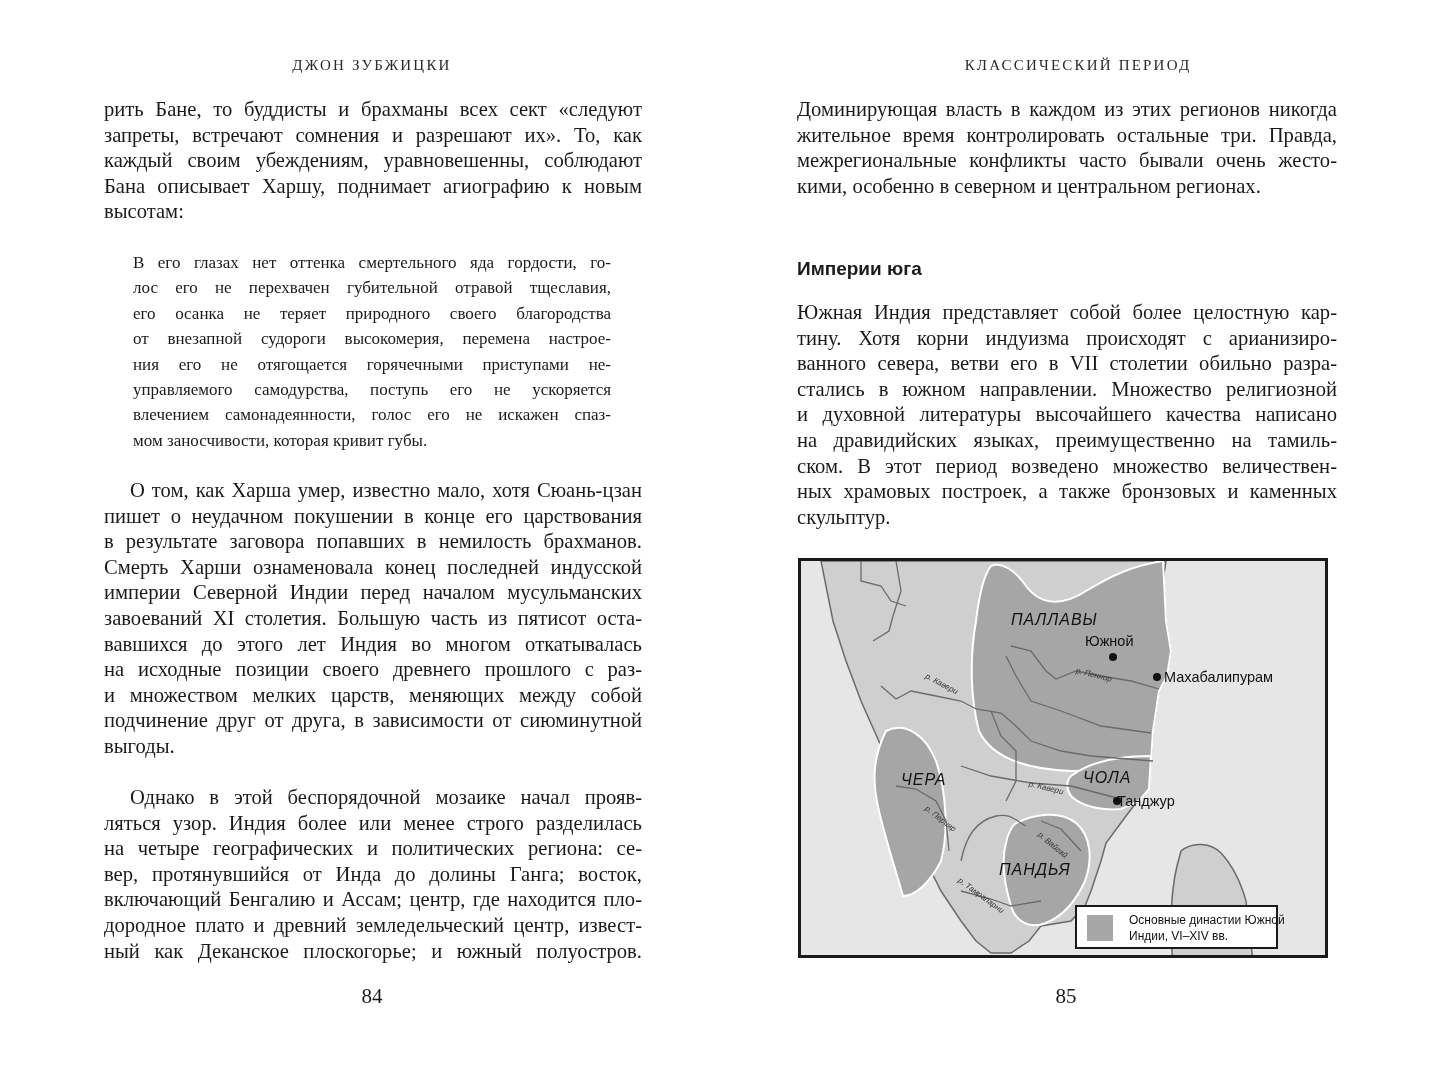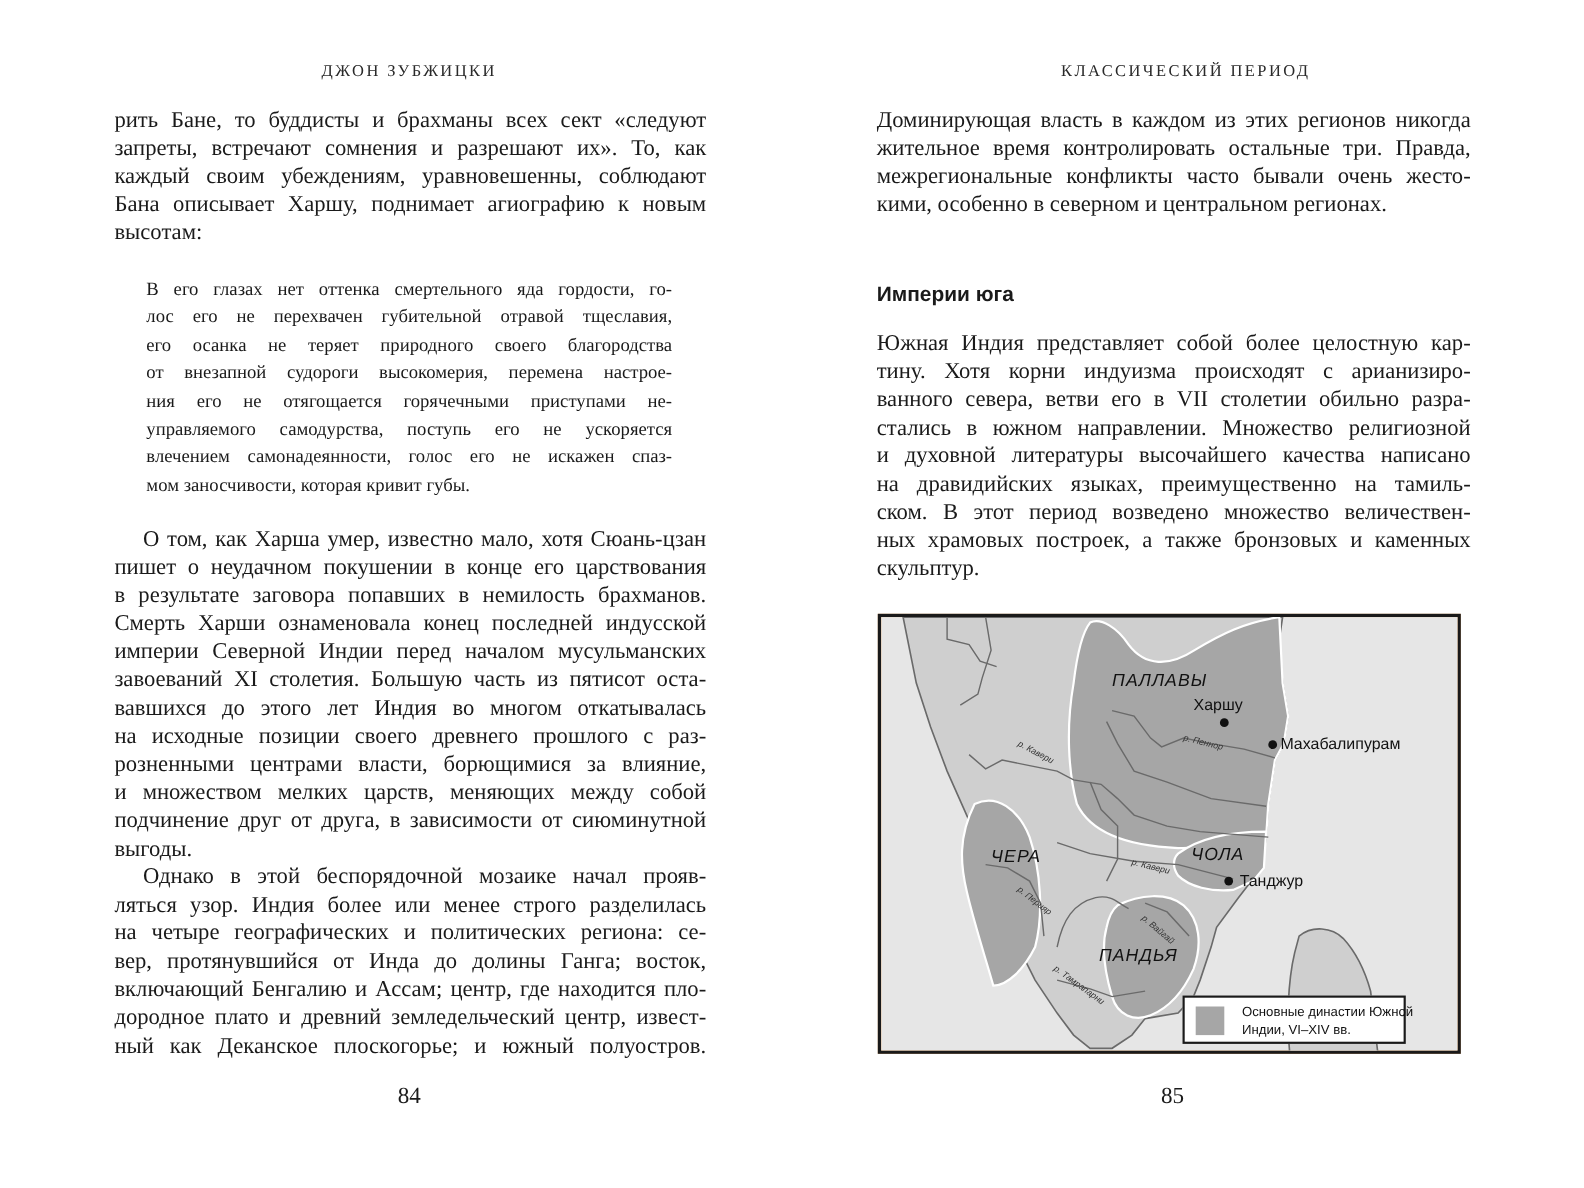--- a/index.html
+++ b/index.html
@@ -26,21 +26,21 @@
     position: absolute; left: 133px; width: 478px; font-size: 17px; line-height: 25.4px;
   }
   .heading {
     position: absolute; left: 797px; width: 540px; top: 258px; text-align: left;
     font-family: "Liberation Sans", "DejaVu Sans", sans-serif; font-weight: bold; font-size: 19px;
     color: #1a1a1a;
   }
   .page-number { position: absolute; top: 984px; font-size: 21px; width: 100px; text-align: center; }
   .map-frame {
     position: absolute; left: 798px; top: 558px; width: 530px; height: 400px;
-    border: 3px solid #1a1a1a; box-sizing: border-box; overflow: hidden; background: #fdba74;
+    border: 3px solid #1a1a1a; box-sizing: border-box; overflow: hidden; background: #ec4899;
   }
   .map-frame svg { position: absolute; left: 0; top: 0; }
   .map-label {
     position: absolute; font-family: "Liberation Sans", "DejaVu Sans", sans-serif; color: #111;
     white-space: nowrap;
   }
   .region { font-style: italic; font-size: 16px; letter-spacing: 1px; }
   .city { font-size: 14.5px; }
   .river { font-size: 8px; font-style: italic; color: #333; transform-origin: left center; }
   .legend {
@@ -80,21 +80,20 @@
 
   <div class="body-text" style="top:478px;">
     <span class="line" style="padding-left:26px;">О том, как Харша умер, известно мало, хотя Сюань-цзан</span>
     <span class="line">пишет о неудачном покушении в конце его царствования</span>
     <span class="line">в результате заговора попавших в немилость брахманов.</span>
     <span class="line">Смерть Харши ознаменовала конец последней индусской</span>
     <span class="line">империи Северной Индии перед началом мусульманских</span>
     <span class="line">завоеваний XI столетия. Большую часть из пятисот оста-</span>
     <span class="line">вавшихся до этого лет Индия во многом откатывалась</span>
     <span class="line">на исходные позиции своего древнего прошлого с раз-</span>
-    <span class="line">розненными центрами власти, борющимися за влияние,</span>
     <span class="line">и множеством мелких царств, меняющих между собой</span>
     <span class="line">подчинение друг от друга, в зависимости от сиюминутной</span>
     <span class="line last">выгоды.</span>
   </div>
 
   <div class="body-text" style="top:785px;">
     <span class="line" style="padding-left:26px;">Однако в этой беспорядочной мозаике начал прояв-</span>
     <span class="line">ляться узор. Индия более или менее строго разделилась</span>
     <span class="line">на четыре географических и политических региона: се-</span>
     <span class="line">вер, протянувшийся от Инда до долины Ганга; восток,</span>
@@ -165,23 +164,23 @@
     <circle cx="312" cy="96" r="4" fill="#111"></circle>
     <circle cx="356" cy="116" r="4" fill="#111"></circle>
     <circle cx="316" cy="240" r="4" fill="#111"></circle>
   </svg>
 
   <div class="map-label region" style="left:210px; top:50px;">ПАЛЛАВЫ</div>
   <div class="map-label region" style="left:100px; top:210px;">ЧЕРА</div>
   <div class="map-label region" style="left:282px; top:208px;">ЧОЛА</div>
   <div class="map-label region" style="left:198px; top:300px;">ПАНДЬЯ</div>
 
-  <div class="map-label city" style="left:284px; top:72px;">Харшу</div>
+  <div class="map-label city" style="left:284px; top:72px;">Южной</div>
   <div class="map-label city" style="left:363px; top:108px;">Махабалипурам</div>
-  <div class="map-label city" style="left:326px; top:232px;">Танджур</div>
+  <div class="map-label city" style="left:316px; top:232px;">Танджур</div>
 
   <div class="map-label river" style="left:125px; top:110px; transform:rotate(28deg);">р. Кавери</div>
   <div class="map-label river" style="left:275px; top:105px; transform:rotate(14deg);">р. Пеннор</div>
   <div class="map-label river" style="left:228px; top:218px; transform:rotate(14deg);">р. Кавери</div>
   <div class="map-label river" style="left:125px; top:242px; transform:rotate(38deg);">р. Перияр</div>
   <div class="map-label river" style="left:238px; top:268px; transform:rotate(40deg);">р. Вайгай</div>
   <div class="map-label river" style="left:158px; top:314px; transform:rotate(36deg);">р. Тамрапарни</div>
 
   <div class="legend">
     <div class="legend-swatch"></div>

